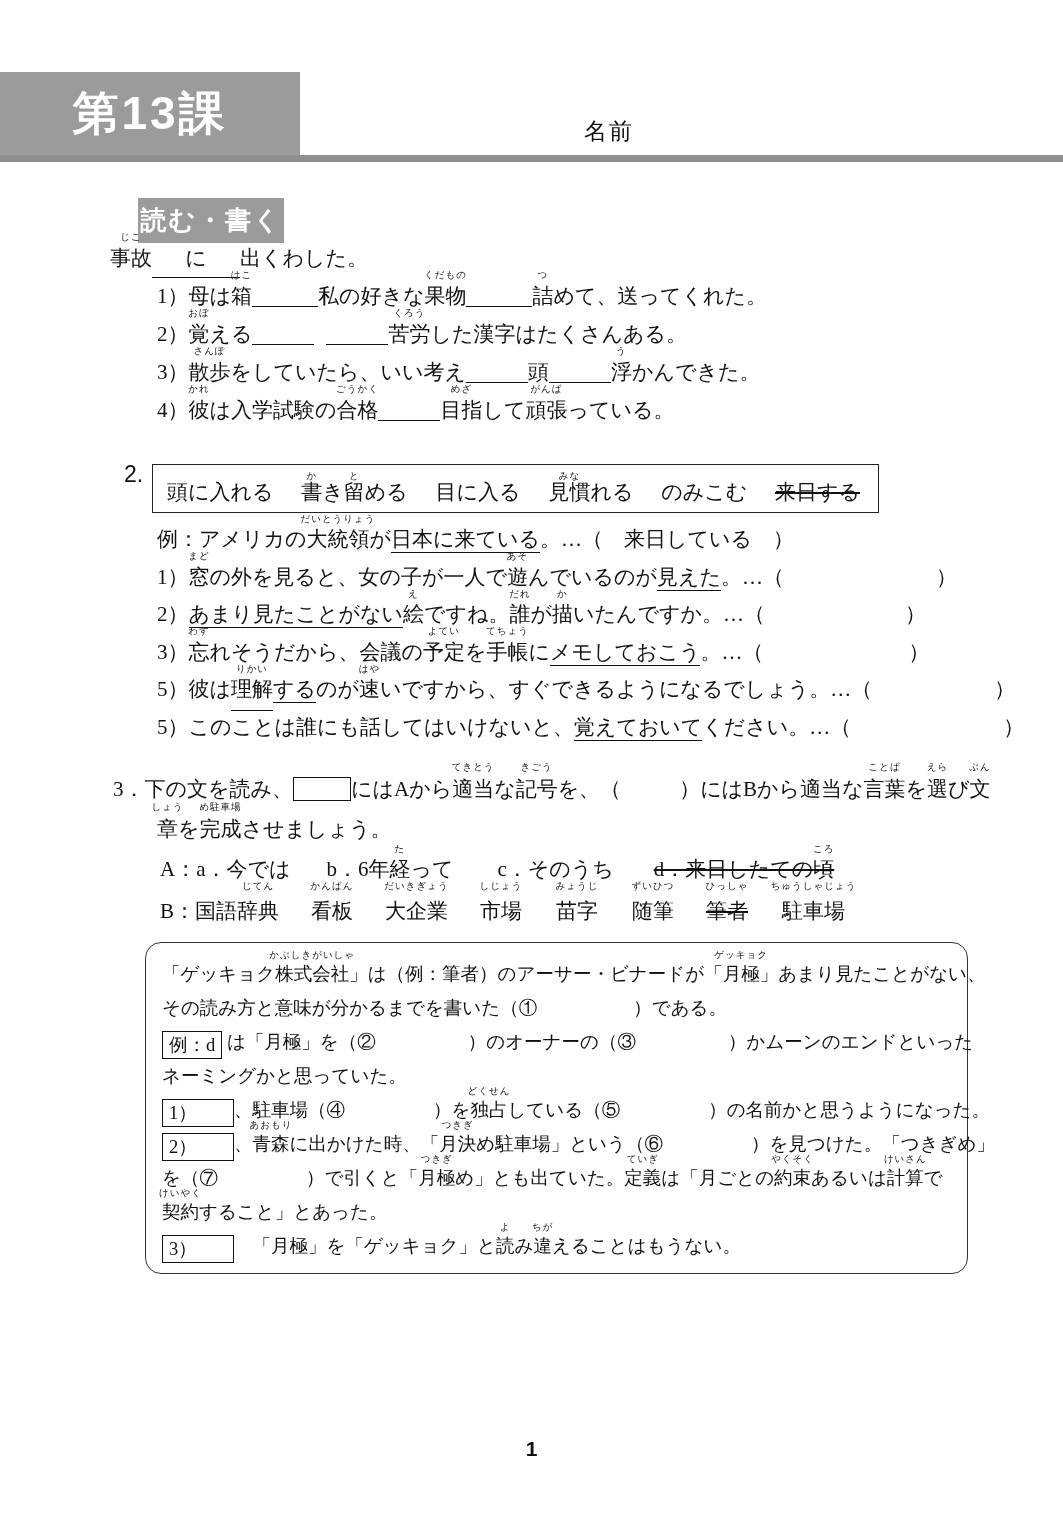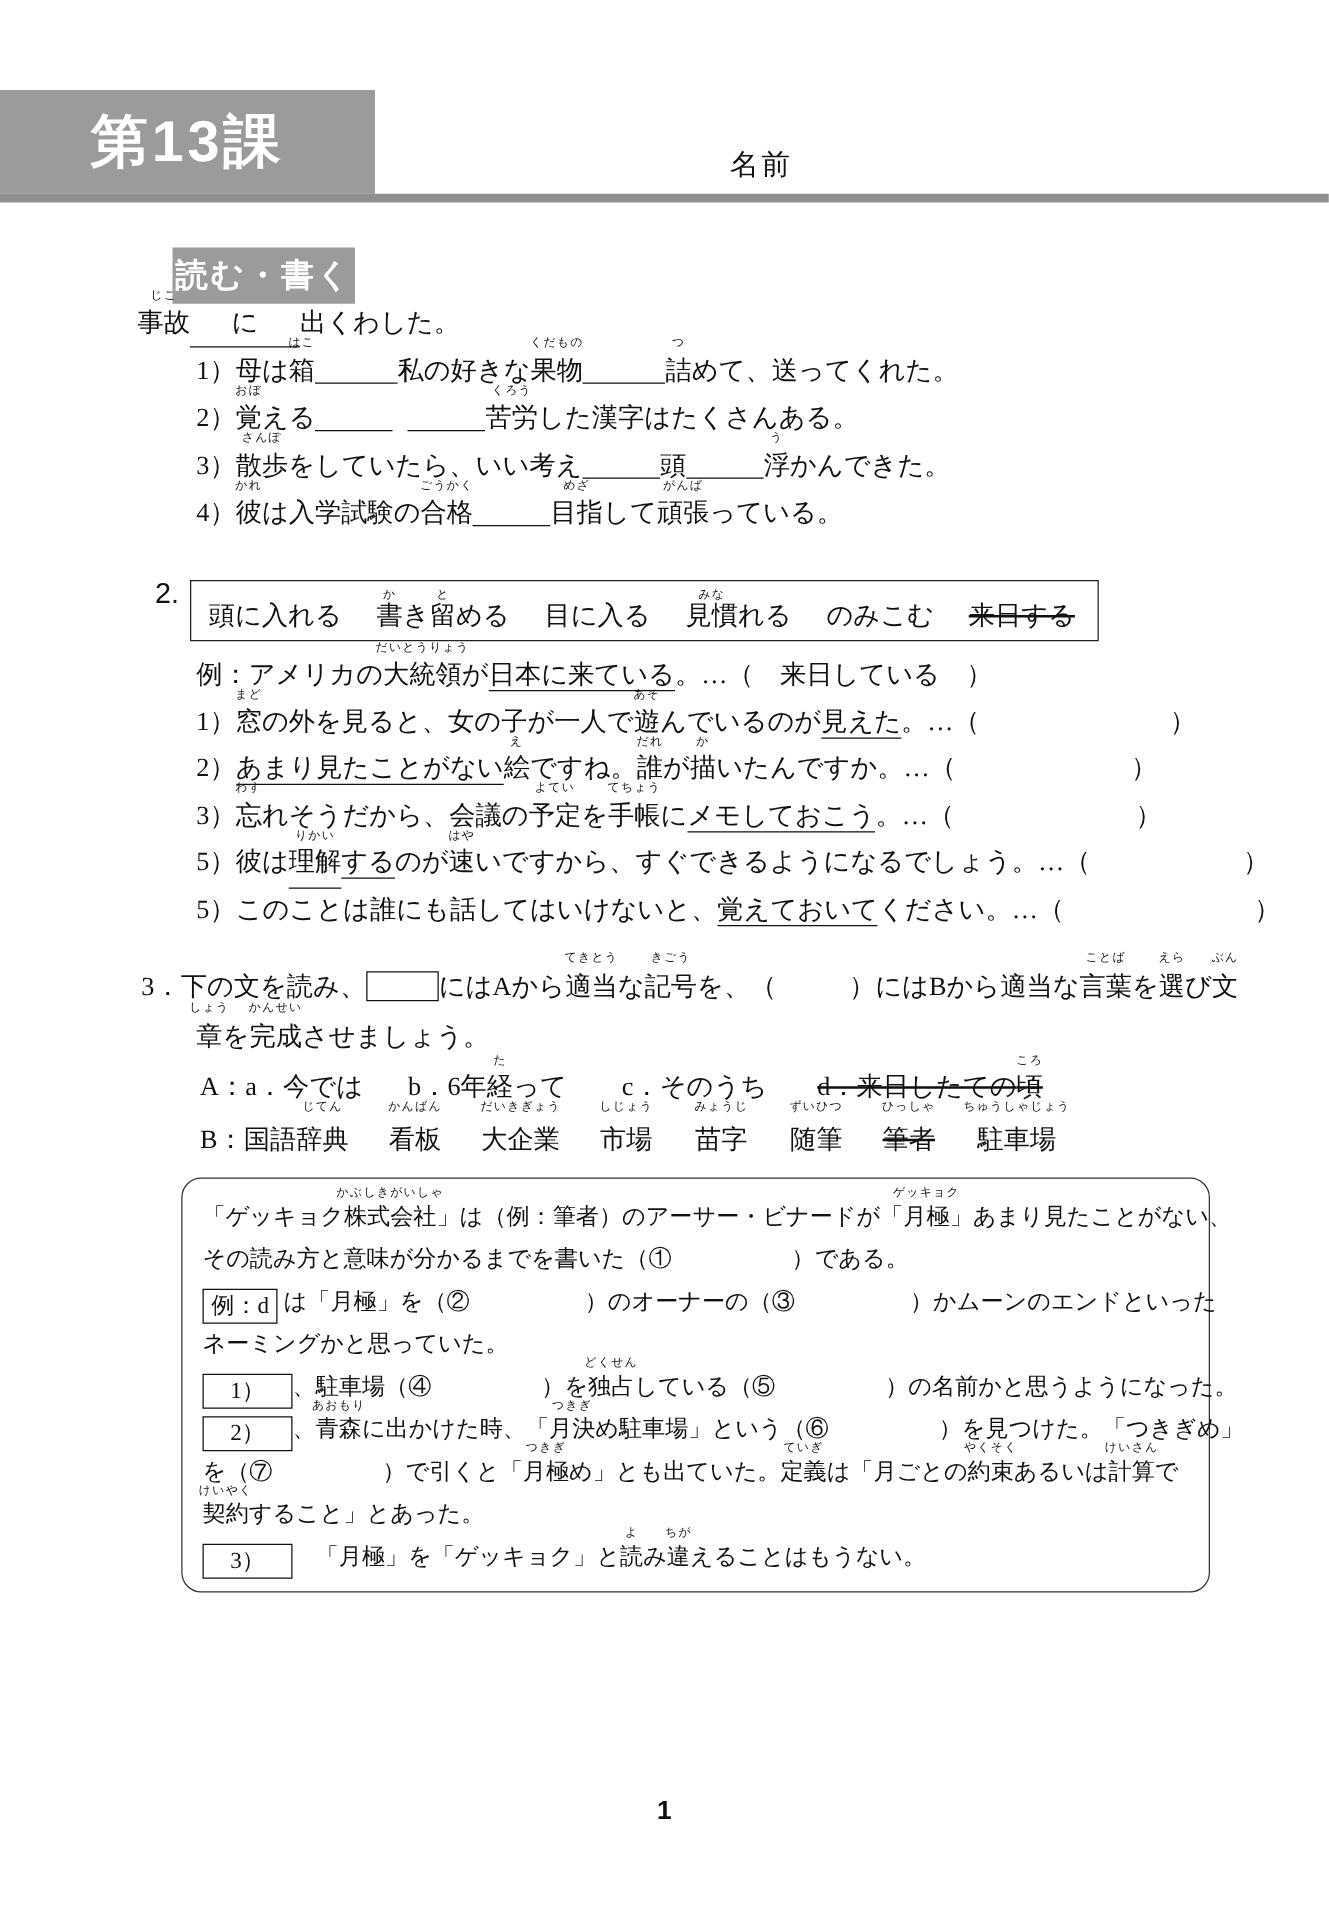--- a/index.html
+++ b/index.html
@@ -40,21 +40,21 @@
   .ul{border-bottom:1.4px solid #111;padding-bottom:1px;}
   .st{text-decoration:line-through;text-decoration-thickness:1.5px;}
   .sp{display:inline-block;}
   .blank{
     display:inline-block;border-bottom:1.5px solid #111;
     vertical-align:-4px;text-align:center;
   }
   .blank.filled{vertical-align:baseline;}
   .bx{
     display:inline-block;border:1.4px solid #111;padding:0 6px;
-    line-height:1.3;vertical-align:-3px;box-sizing:border-box;text-align:center;
+    line-height:1.3;vertical-align:-3px;box-sizing:border-box;
   }
   
   #q1{left:110px;top:239px;}
   #q1 .items{padding-left:47px;}
   
   #q2num{left:124px;top:461px;font-family:"Liberation Sans","DejaVu Sans",sans-serif;font-size:23px;}
   #bank{
     left:152px;top:464px;width:727px;box-sizing:border-box;
     border:1.6px solid #222;background:#fff;
     display:flex;justify-content:space-between;align-items:baseline;
@@ -116,21 +116,21 @@
   <div class="line"><span class="tx">例：アメリカの</span><span class="rw"><span class="rt">だいとうりょう</span><span class="rb">大統領</span></span><span class="tx">が</span><span class="tx ul">日本に来ている</span><span class="tx">。…（　来日している　）</span></div>
   <div class="line"><span class="tx">1）</span><span class="rw"><span class="rt">まど</span><span class="rb">窓</span></span><span class="tx">の外を見ると、女の子が一人で</span><span class="rw"><span class="rt">あそ</span><span class="rb">遊</span></span><span class="tx">んでいるのが</span><span class="tx ul">見えた</span><span class="tx">。…（</span><span class="sp" style="width: 152px;"></span><span class="tx">）</span></div>
   <div class="line"><span class="tx">2）</span><span class="tx ul">あまり見たことがない</span><span class="rw"><span class="rt">え</span><span class="rb">絵</span></span><span class="tx">ですね。</span><span class="rw"><span class="rt">だれ</span><span class="rb">誰</span></span><span class="tx">が</span><span class="rw"><span class="rt">か</span><span class="rb">描</span></span><span class="tx">いたんですか。…（</span><span class="sp" style="width: 140px;"></span><span class="tx">）</span></div>
   <div class="line"><span class="tx">3）</span><span class="rw"><span class="rt">わす</span><span class="rb">忘</span></span><span class="tx">れそうだから、会議の</span><span class="rw"><span class="rt">よてい</span><span class="rb">予定</span></span><span class="tx">を</span><span class="rw"><span class="rt">てちょう</span><span class="rb">手帳</span></span><span class="tx">に</span><span class="tx ul">メモしておこう</span><span class="tx">。…（</span><span class="sp" style="width: 145px;"></span><span class="tx">）</span></div>
   <div class="line"><span class="tx">5）彼は</span><span class="rw"><span class="rt">りかい</span><span class="rb ul">理解</span></span><span class="tx ul">する</span><span class="tx">のが</span><span class="rw"><span class="rt">はや</span><span class="rb">速</span></span><span class="tx">いですから、すぐできるようになるでしょう。…（</span><span class="sp" style="width: 122px;"></span><span class="tx">）</span></div>
   <div class="line"><span class="tx">5）このことは誰にも話してはいけないと、</span><span class="tx ul">覚えておいて</span><span class="tx">ください。…（</span><span class="sp" style="width: 152px;"></span><span class="tx">）</span></div>
 </div>
 
 <div class="abs block" id="q3">
   <div class="line"><span class="tx">3．下の文を読み、</span><span class="bx" style="min-width: 58px; width: 58px; height: 1.15em; vertical-align: -5px;"></span><span class="tx">にはAから</span><span class="rw"><span class="rt">てきとう</span><span class="rb">適当</span></span><span class="tx">な</span><span class="rw"><span class="rt">きごう</span><span class="rb">記号</span></span><span class="tx">を、（</span><span class="sp" style="width: 58px;"></span><span class="tx">）にはBから適当な</span><span class="rw"><span class="rt">ことば</span><span class="rb">言葉</span></span><span class="tx">を</span><span class="rw"><span class="rt">えら</span><span class="rb">選</span></span><span class="tx">び</span><span class="rw"><span class="rt">ぶん</span><span class="rb">文</span></span></div>
-  <div class="line ind"><span class="rw"><span class="rt">しょう</span><span class="rb">章</span></span><span class="tx">を</span><span class="rw"><span class="rt">かんせい</span><span class="rb">完成</span></span><span class="tx">させましょう。</span></div>
+  <div class="line ind"><span class="rw"><span class="rt">しょう</span><span class="rb">章</span></span><span class="tx">を</span><span class="rw"><span class="rt">め駐車場</span><span class="rb">完成</span></span><span class="tx">させましょう。</span></div>
   <div class="rowA"><span class="tx">A：a．今では</span><span class="sp" style="width: 36px;"></span><span class="tx">b．6年</span><span class="rw"><span class="rt">た</span><span class="rb">経</span></span><span class="tx">って</span><span class="sp" style="width: 44px;"></span><span class="tx">c．そのうち</span><span class="sp" style="width: 40px;"></span><span class="tx st">d．来日したての</span><span class="rw"><span class="rt">ころ</span><span class="rb st">頃</span></span></div>
   <div class="rowB"><span class="tx">B：国語</span><span class="rw"><span class="rt">じてん</span><span class="rb">辞典</span></span><span class="sp" style="width: 32px;"></span><span class="rw"><span class="rt">かんばん</span><span class="rb">看板</span></span><span class="sp" style="width: 32px;"></span><span class="rw"><span class="rt">だいきぎょう</span><span class="rb">大企業</span></span><span class="sp" style="width: 32px;"></span><span class="rw"><span class="rt">しじょう</span><span class="rb">市場</span></span><span class="sp" style="width: 34px;"></span><span class="rw"><span class="rt">みょうじ</span><span class="rb">苗字</span></span><span class="sp" style="width: 34px;"></span><span class="rw"><span class="rt">ずいひつ</span><span class="rb">随筆</span></span><span class="sp" style="width: 32px;"></span><span class="rw"><span class="rt">ひっしゃ</span><span class="rb st">筆者</span></span><span class="sp" style="width: 34px;"></span><span class="rw"><span class="rt">ちゅうしゃじょう</span><span class="rb">駐車場</span></span></div>
 </div>
 
 <div class="abs" id="passage">
   <div class="line"><span class="tx">「ゲッキョク</span><span class="rw"><span class="rt">かぶしきがいしゃ</span><span class="rb">株式会社</span></span><span class="tx">」は（例：筆者）のアーサー・ビナードが「</span><span class="rw"><span class="rt">ゲッキョク</span><span class="rb">月極</span></span><span class="tx">」あまり見たことがない、</span></div>
   <div class="line"><span class="tx">その読み方と意味が分かるまでを書いた（①</span><span class="sp" style="width: 96px;"></span><span class="tx">）である。</span></div>
   <div class="line"><span class="bx">例：d</span><span class="tx"> は「月極」を（②</span><span class="sp" style="width: 92px;"></span><span class="tx">）のオーナーの（③</span><span class="sp" style="width: 92px;"></span><span class="tx">）かムーンのエンドといった</span></div>
   <div class="line"><span class="tx">ネーミングかと思っていた。</span></div>
   <div class="line"><span class="bx" style="min-width: 72px;">1）</span><span class="tx">、駐車場（④</span><span class="sp" style="width: 88px;"></span><span class="tx">）を</span><span class="rw"><span class="rt">どくせん</span><span class="rb">独占</span></span><span class="tx">している（⑤</span><span class="sp" style="width: 88px;"></span><span class="tx">）の名前かと思うようになった。</span></div>

